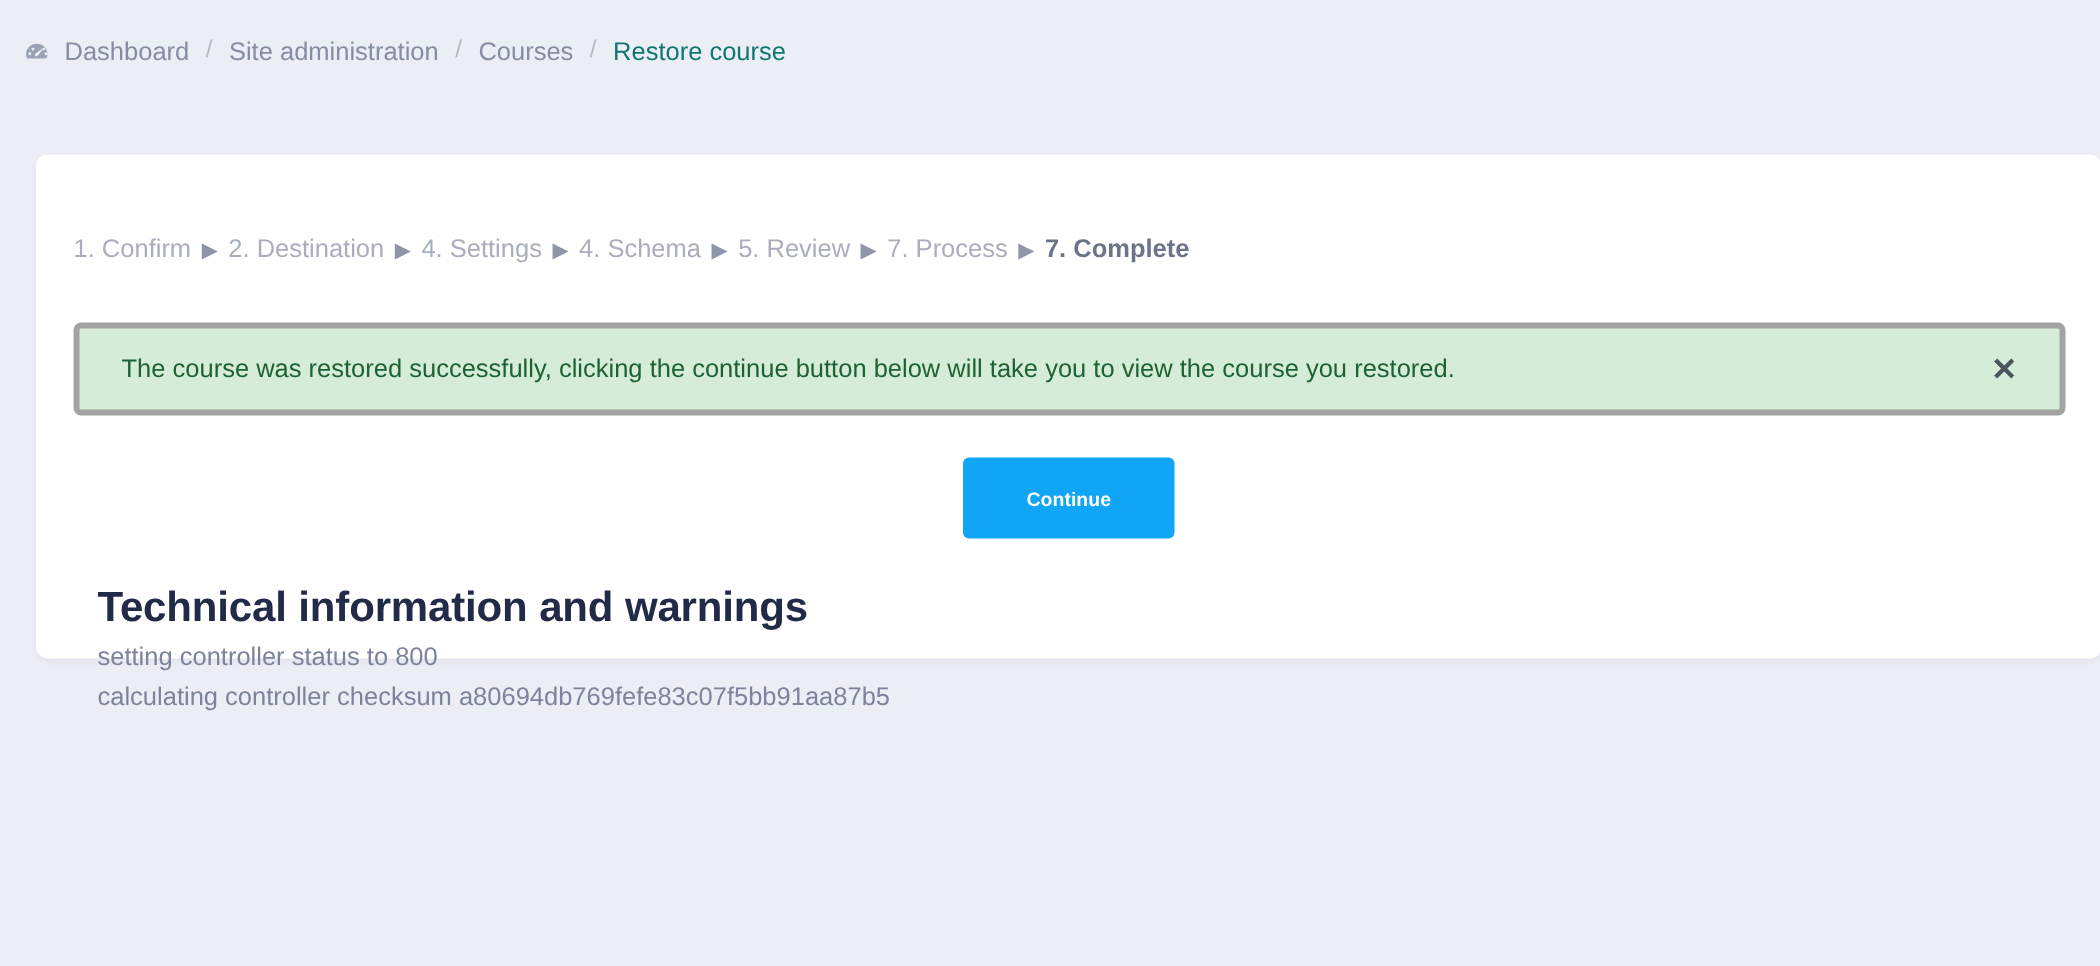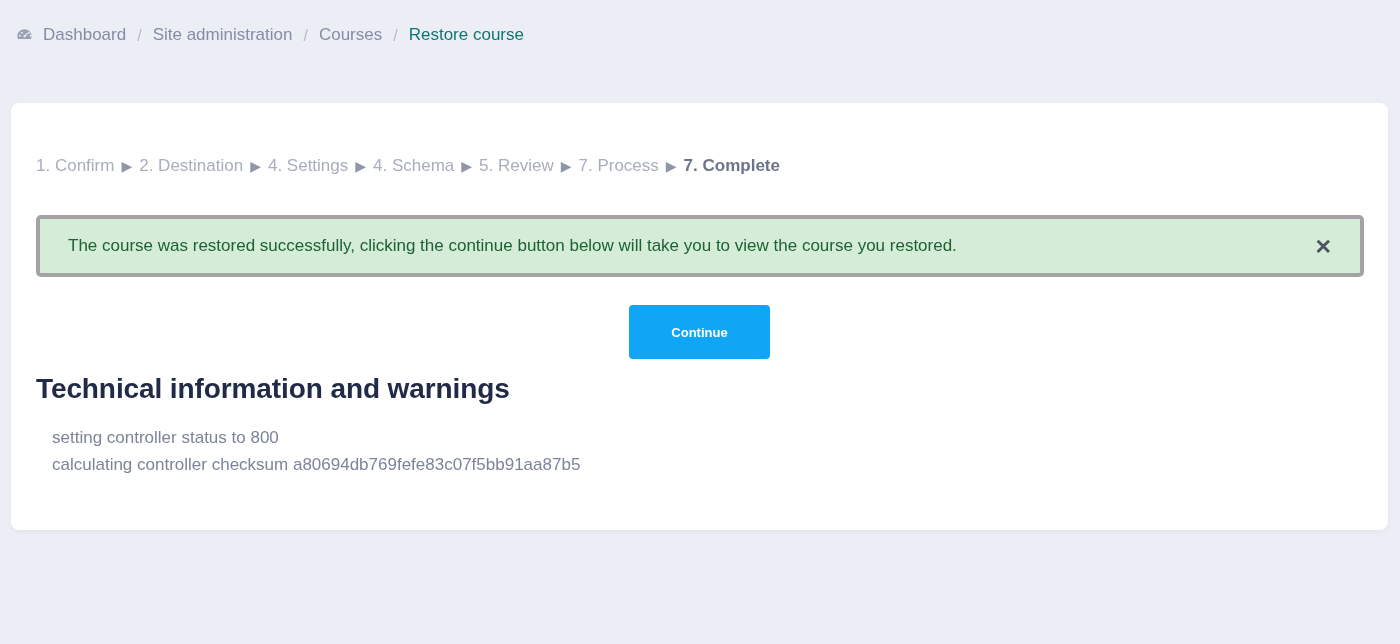--- a/index.html
+++ b/index.html
@@ -15,21 +15,21 @@
 
   
   .breadcrumb-bar {
     height: 70px;
     display: flex;
     align-items: center;
     padding-left: 14px;
   }
   .breadcrumb {
     display: flex;
-    align-items: flex-end;
+    align-items: flex-start;
     font-size: 17px;
     color: #868ea3;
     gap: 0;
   }
   .bc-icon {
     display: inline-flex;
     align-items: center;
     justify-content: center;
     width: 20px;
     height: 20px;
@@ -44,24 +44,24 @@
   .bc-item.last { color: #0f766e; }
   .bc-sep {
     color: #b4bac8;
     padding: 0 11px;
     font-size: 16px;
   }
 
   
   .card {
     position: absolute;
-    left: 11px;
+    left: 24px;
     top: 103px;
     width: 1377px;
-    height: 427px;
+    height: 336px;
     background: #ffffff;
     border-radius: 8px;
     box-shadow: 0 2px 4px rgba(60, 64, 90, 0.055);
   }
 
   
   .steps {
     position: absolute;
     left: 25px;
     top: 53px;
@@ -141,21 +141,21 @@
   }
 
   
   .tech-heading {
     position: absolute;
     left: 25px;
     top: 270px;
     font-size: 28px;
     font-weight: bold;
     color: #212b48;
-    margin: 0;
+    margin: 16px;
     letter-spacing: -0.1px;
   }
   .tech-log {
     position: absolute;
     left: 25px;
     top: 322px;
     font-size: 17px;
     color: #7c849a;
     line-height: 26.5px;
     margin-left: 16px;

